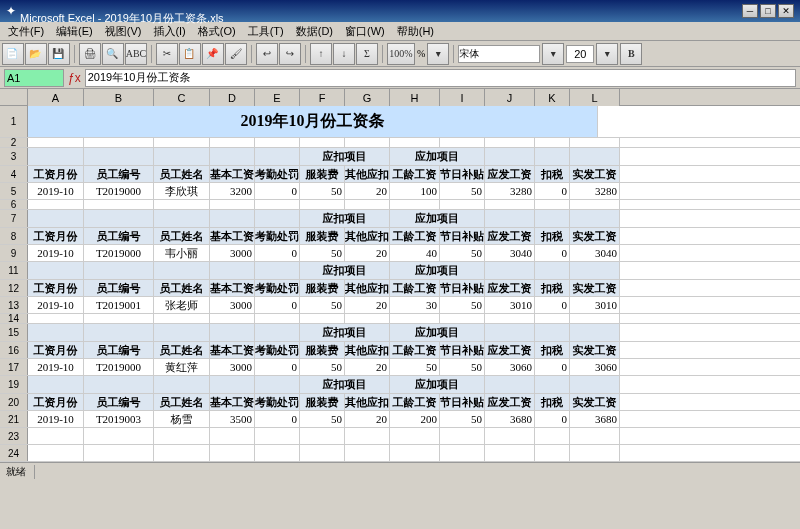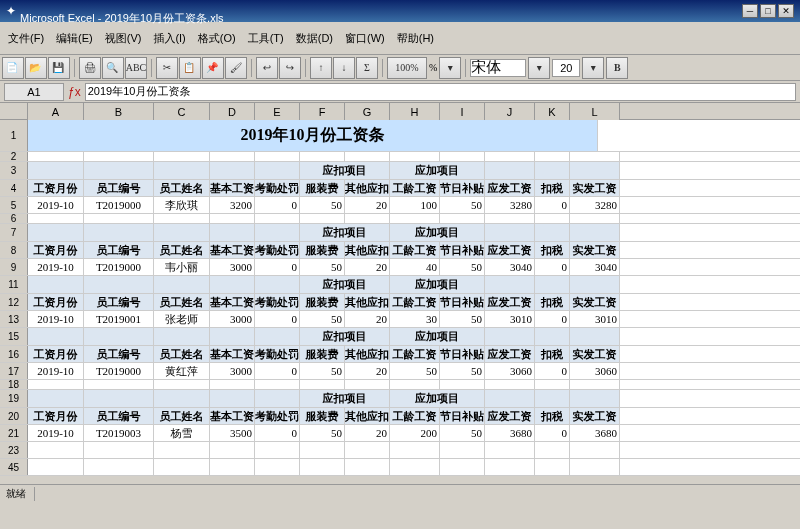--- a/index.html
+++ b/index.html
@@ -24,21 +24,21 @@
       background: linear-gradient(to bottom, #e8e8e8, #c8c8c8);
       border: 1px solid #666;
       font-size: 9px;
       display: flex; align-items: center; justify-content: center;
       cursor: pointer; color: #000;
     }
 
     
     .menu-bar {
       background: #d4d0c8;
-      height: 33px;
+      height: 19px;
       display: flex;
       align-items: center;
       padding: 0 2px;
       border-bottom: 1px solid #999;
       font-size: 11px;
       font-family: 'Microsoft Sans Serif', Arial, sans-serif;
     }
     .menu-item {
       padding: 1px 6px;
       cursor: pointer;
@@ -72,25 +72,25 @@
       display: flex;
       align-items: center;
       padding: 0 4px;
       border-bottom: 1px solid #999;
       gap: 4px;
       font-size: 11px;
       font-family: 'Microsoft Sans Serif', Arial, sans-serif;
     }
     .cell-ref {
       width: 60px; height: 18px;
-      background: #e5e5e5;
+      background: #86efac;
       border: 1px solid #999;
       padding: 0 2px;
       font-size: 11px;
-      text-align: center;
+      text-align: left;
     }
     .formula-input {
       flex: 1; height: 18px;
       background: white;
       border: 1px solid #999;
       padding: 0 2px;
       font-size: 11px;
     }
 
     
@@ -178,21 +178,20 @@
     .status-bar {
       background: #d4d0c8;
       height: 18px;
       display: flex;
       align-items: center;
       padding: 0 6px;
       font-size: 10px;
       border-top: 1px solid #999;
       font-family: 'Microsoft Sans Serif', Arial, sans-serif;
       gap: 8px;
-      margin-top: 8px;
     }
     .status-item { border-right: 1px solid #999; padding-right: 8px; }
 
     
     .w-a  { width: 56px; min-width: 56px; }
     .w-b  { width: 70px; min-width: 70px; }
     .w-c  { width: 56px; min-width: 56px; }
     .w-d  { width: 45px; min-width: 45px; }
     .w-e  { width: 45px; min-width: 45px; }
     .w-f  { width: 45px; min-width: 45px; }
@@ -259,27 +258,27 @@
     <div class="tb-btn">↪</div>
   </div>
   <div class="toolbar-separator"></div>
   <div class="tb-group">
     <div class="tb-btn">↑</div>
     <div class="tb-btn">↓</div>
     <div class="tb-btn">Σ</div>
   </div>
   <div class="toolbar-separator"></div>
   <div style="display:flex;align-items:center;gap:2px;">
-    <div class="tb-btn" style="width:40px">100%</div>
+    <div class="tb-btn" style="width:28px">100%</div>
     <span style="font-size:10px;">%</span>
     <div class="tb-btn">▾</div>
   </div>
   <div class="toolbar-separator"></div>
   <div style="display:flex;align-items:center;gap:2px;">
-    <input type="text" style="width: 56px; height: 18px; font-size: 15px; border: 1px solid rgb(153, 153, 153);" value="宋体">
+    <input type="text" style="width: 82px; height: 18px; font-size: 10px; border: 1px solid rgb(153, 153, 153);" value="宋体">
     <div class="tb-btn">▾</div>
     <input type="text" style="width: 28px; height: 18px; font-size: 11px; border: 1px solid rgb(153, 153, 153); text-align: center;" value="20">
     <div class="tb-btn">▾</div>
     <div class="tb-btn" style="font-weight:bold;">B</div>
   </div>
 </div>
 
 <div class="formula-bar">
   <input class="cell-ref" type="text" value="A1" style="">
   <span style="font-size:12px;color:#b91c1c;">ƒx</span>
@@ -477,20 +476,35 @@
       <div class="cell w-e cell-right">0</div>
       <div class="cell w-f cell-right">50</div>
       <div class="cell w-g cell-right">20</div>
       <div class="cell w-h cell-right">30</div>
       <div class="cell w-i cell-right">50</div>
       <div class="cell w-j cell-right">3010</div>
       <div class="cell w-k cell-right">0</div>
       <div class="cell w-l cell-right">3010</div>
     </div>
 
+    <div class="sheet-row row-h-2">
+      <div class="row-num">14</div>
+      <div class="cell w-a"></div>
+        <div class="cell w-b"></div>
+      <div class="cell w-c"></div>
+        <div class="cell w-d"></div>
+      <div class="cell w-e"></div>
+        <div class="cell w-f"></div>
+      <div class="cell w-g"></div>
+        <div class="cell w-h"></div>
+      <div class="cell w-i"></div>
+        <div class="cell w-j"></div>
+      <div class="cell w-k"></div>
+        <div class="cell w-l"></div>
+    </div>
 
     <div class="sheet-row row-h-3">
       <div class="row-num">15</div>
       <div class="cell w-a cell-bg-header cell-center"></div>
       <div class="cell w-b cell-bg-header cell-center"></div>
       <div class="cell w-c cell-bg-header cell-center"></div>
       <div class="cell w-d cell-bg-header cell-center"></div>
       <div class="cell w-e cell-bg-header cell-center"></div>
       <div class="cell cell-bg-header cell-center cell-bold" style="width:90px;min-width:90px;">应扣项目</div>
       <div class="cell cell-bg-header cell-center cell-bold" style="width:95px;min-width:95px;">应加项目</div>
@@ -524,35 +538,20 @@
       <div class="cell w-e cell-right">0</div>
       <div class="cell w-f cell-right">50</div>
       <div class="cell w-g cell-right">20</div>
       <div class="cell w-h cell-right">50</div>
       <div class="cell w-i cell-right">50</div>
       <div class="cell w-j cell-right">3060</div>
       <div class="cell w-k cell-right">0</div>
       <div class="cell w-l cell-right">3060</div>
     </div>
 
-    <div class="sheet-row row-h-2">
-      <div class="row-num">18</div>
-      <div class="cell w-a"></div>
-        <div class="cell w-b"></div>
-      <div class="cell w-c"></div>
-        <div class="cell w-d"></div>
-      <div class="cell w-e"></div>
-        <div class="cell w-f"></div>
-      <div class="cell w-g"></div>
-        <div class="cell w-h"></div>
-      <div class="cell w-i"></div>
-        <div class="cell w-j"></div>
-      <div class="cell w-k"></div>
-        <div class="cell w-l"></div>
-    </div>
 
     <div class="sheet-row row-h-3">
       <div class="row-num">19</div>
       <div class="cell w-a cell-bg-header cell-center"></div>
       <div class="cell w-b cell-bg-header cell-center"></div>
       <div class="cell w-c cell-bg-header cell-center"></div>
       <div class="cell w-d cell-bg-header cell-center"></div>
       <div class="cell w-e cell-bg-header cell-center"></div>
       <div class="cell cell-bg-header cell-center cell-bold" style="width:90px;min-width:90px;">应扣项目</div>
       <div class="cell cell-bg-header cell-center cell-bold" style="width:95px;min-width:95px;">应加项目</div>
@@ -604,21 +603,21 @@
         <div class="cell w-f"></div>
       <div class="cell w-g"></div>
         <div class="cell w-h"></div>
       <div class="cell w-i"></div>
         <div class="cell w-j"></div>
       <div class="cell w-k"></div>
         <div class="cell w-l"></div>
     </div>
 
     <div class="sheet-row row-h-normal">
-      <div class="row-num">45</div>
+      <div class="row-num">24</div>
       <div class="cell w-a"></div>
         <div class="cell w-b"></div>
       <div class="cell w-c"></div>
         <div class="cell w-d"></div>
       <div class="cell w-e"></div>
         <div class="cell w-f"></div>
       <div class="cell w-g"></div>
         <div class="cell w-h"></div>
       <div class="cell w-i"></div>
         <div class="cell w-j"></div>

